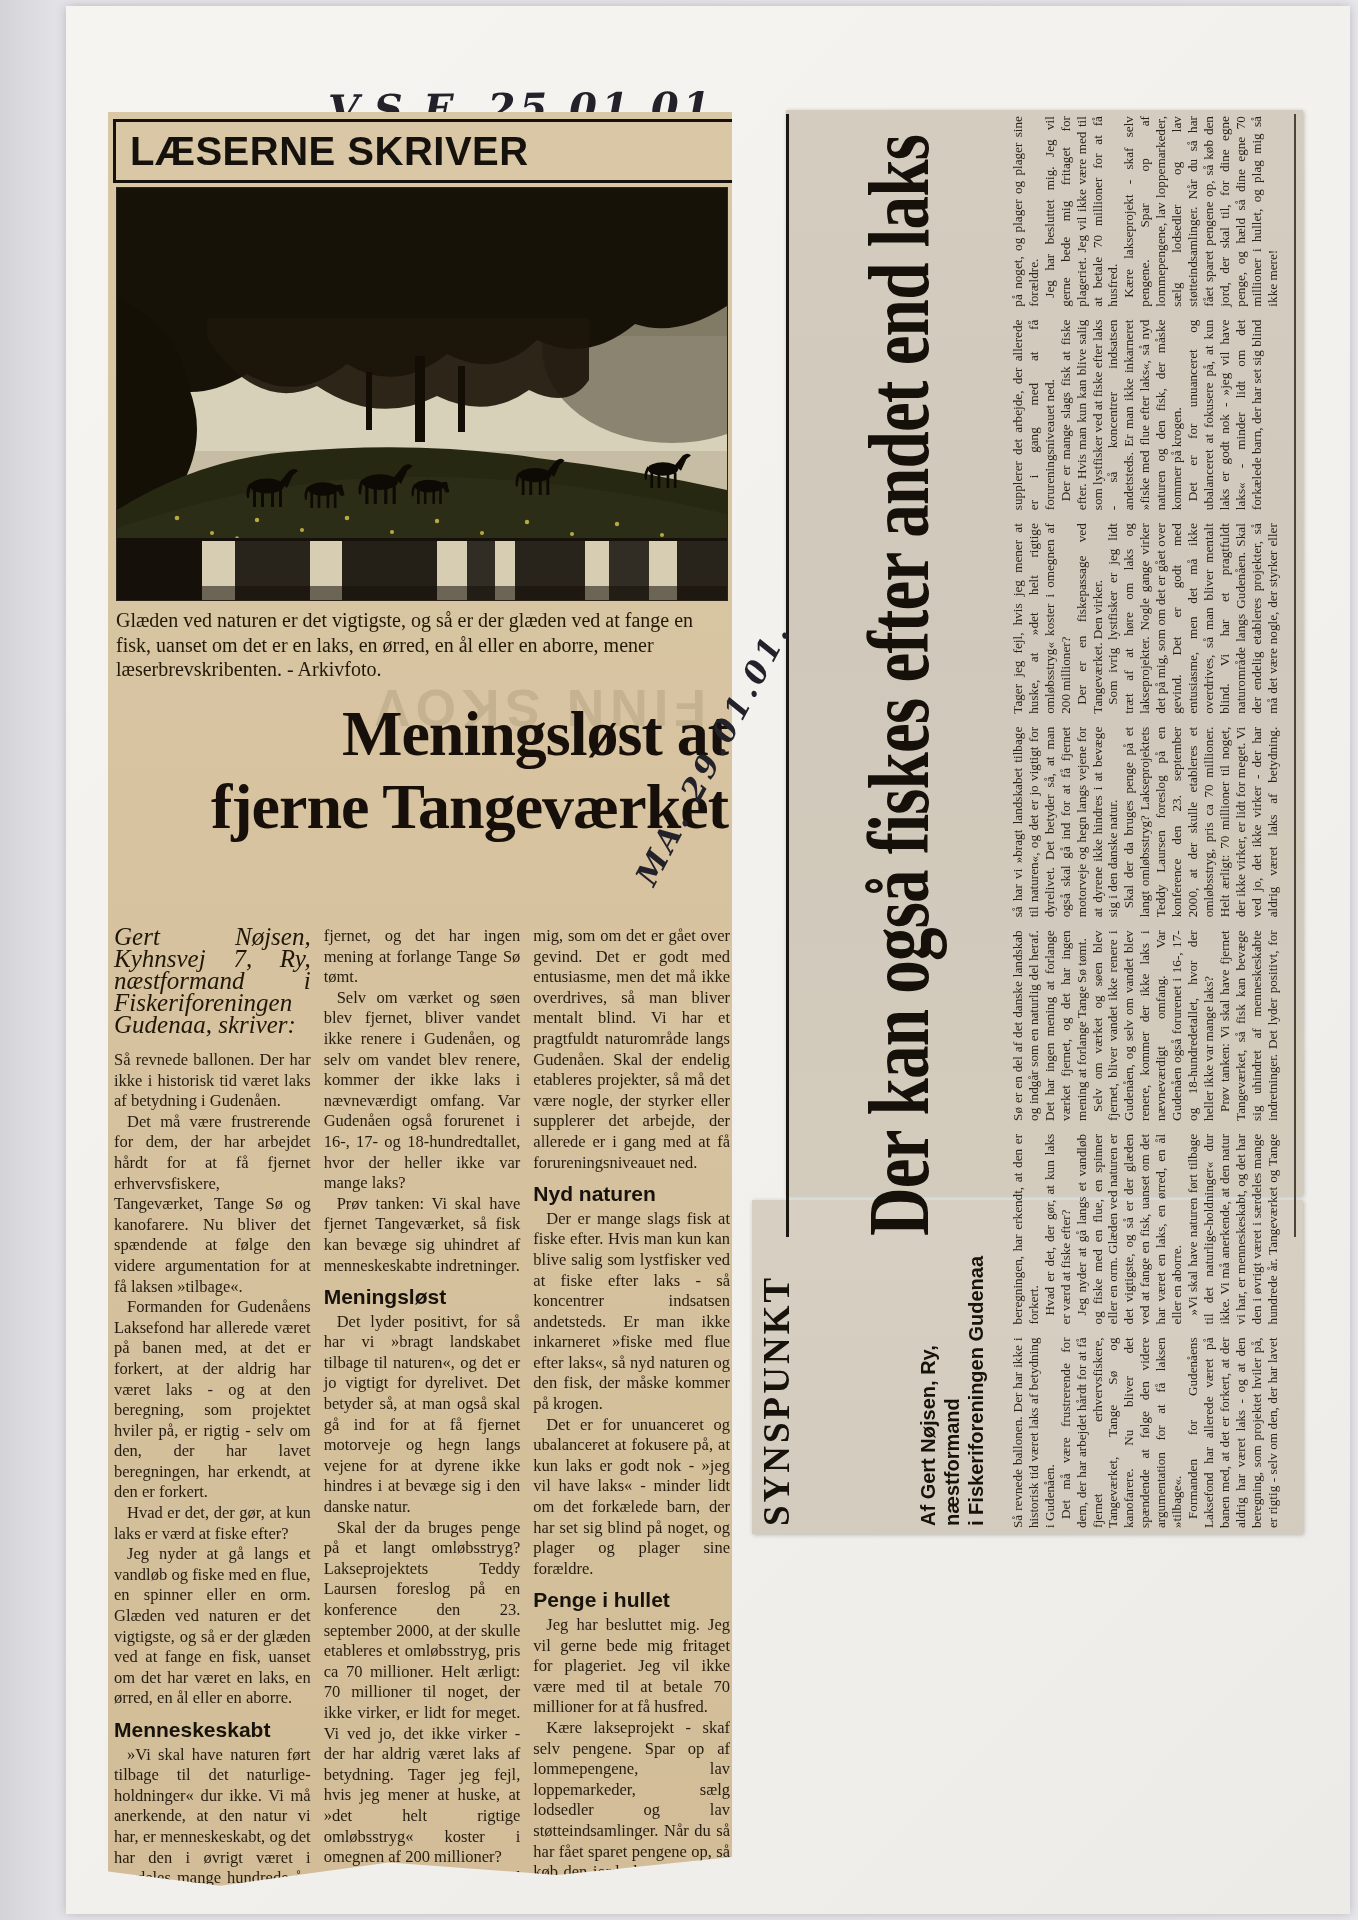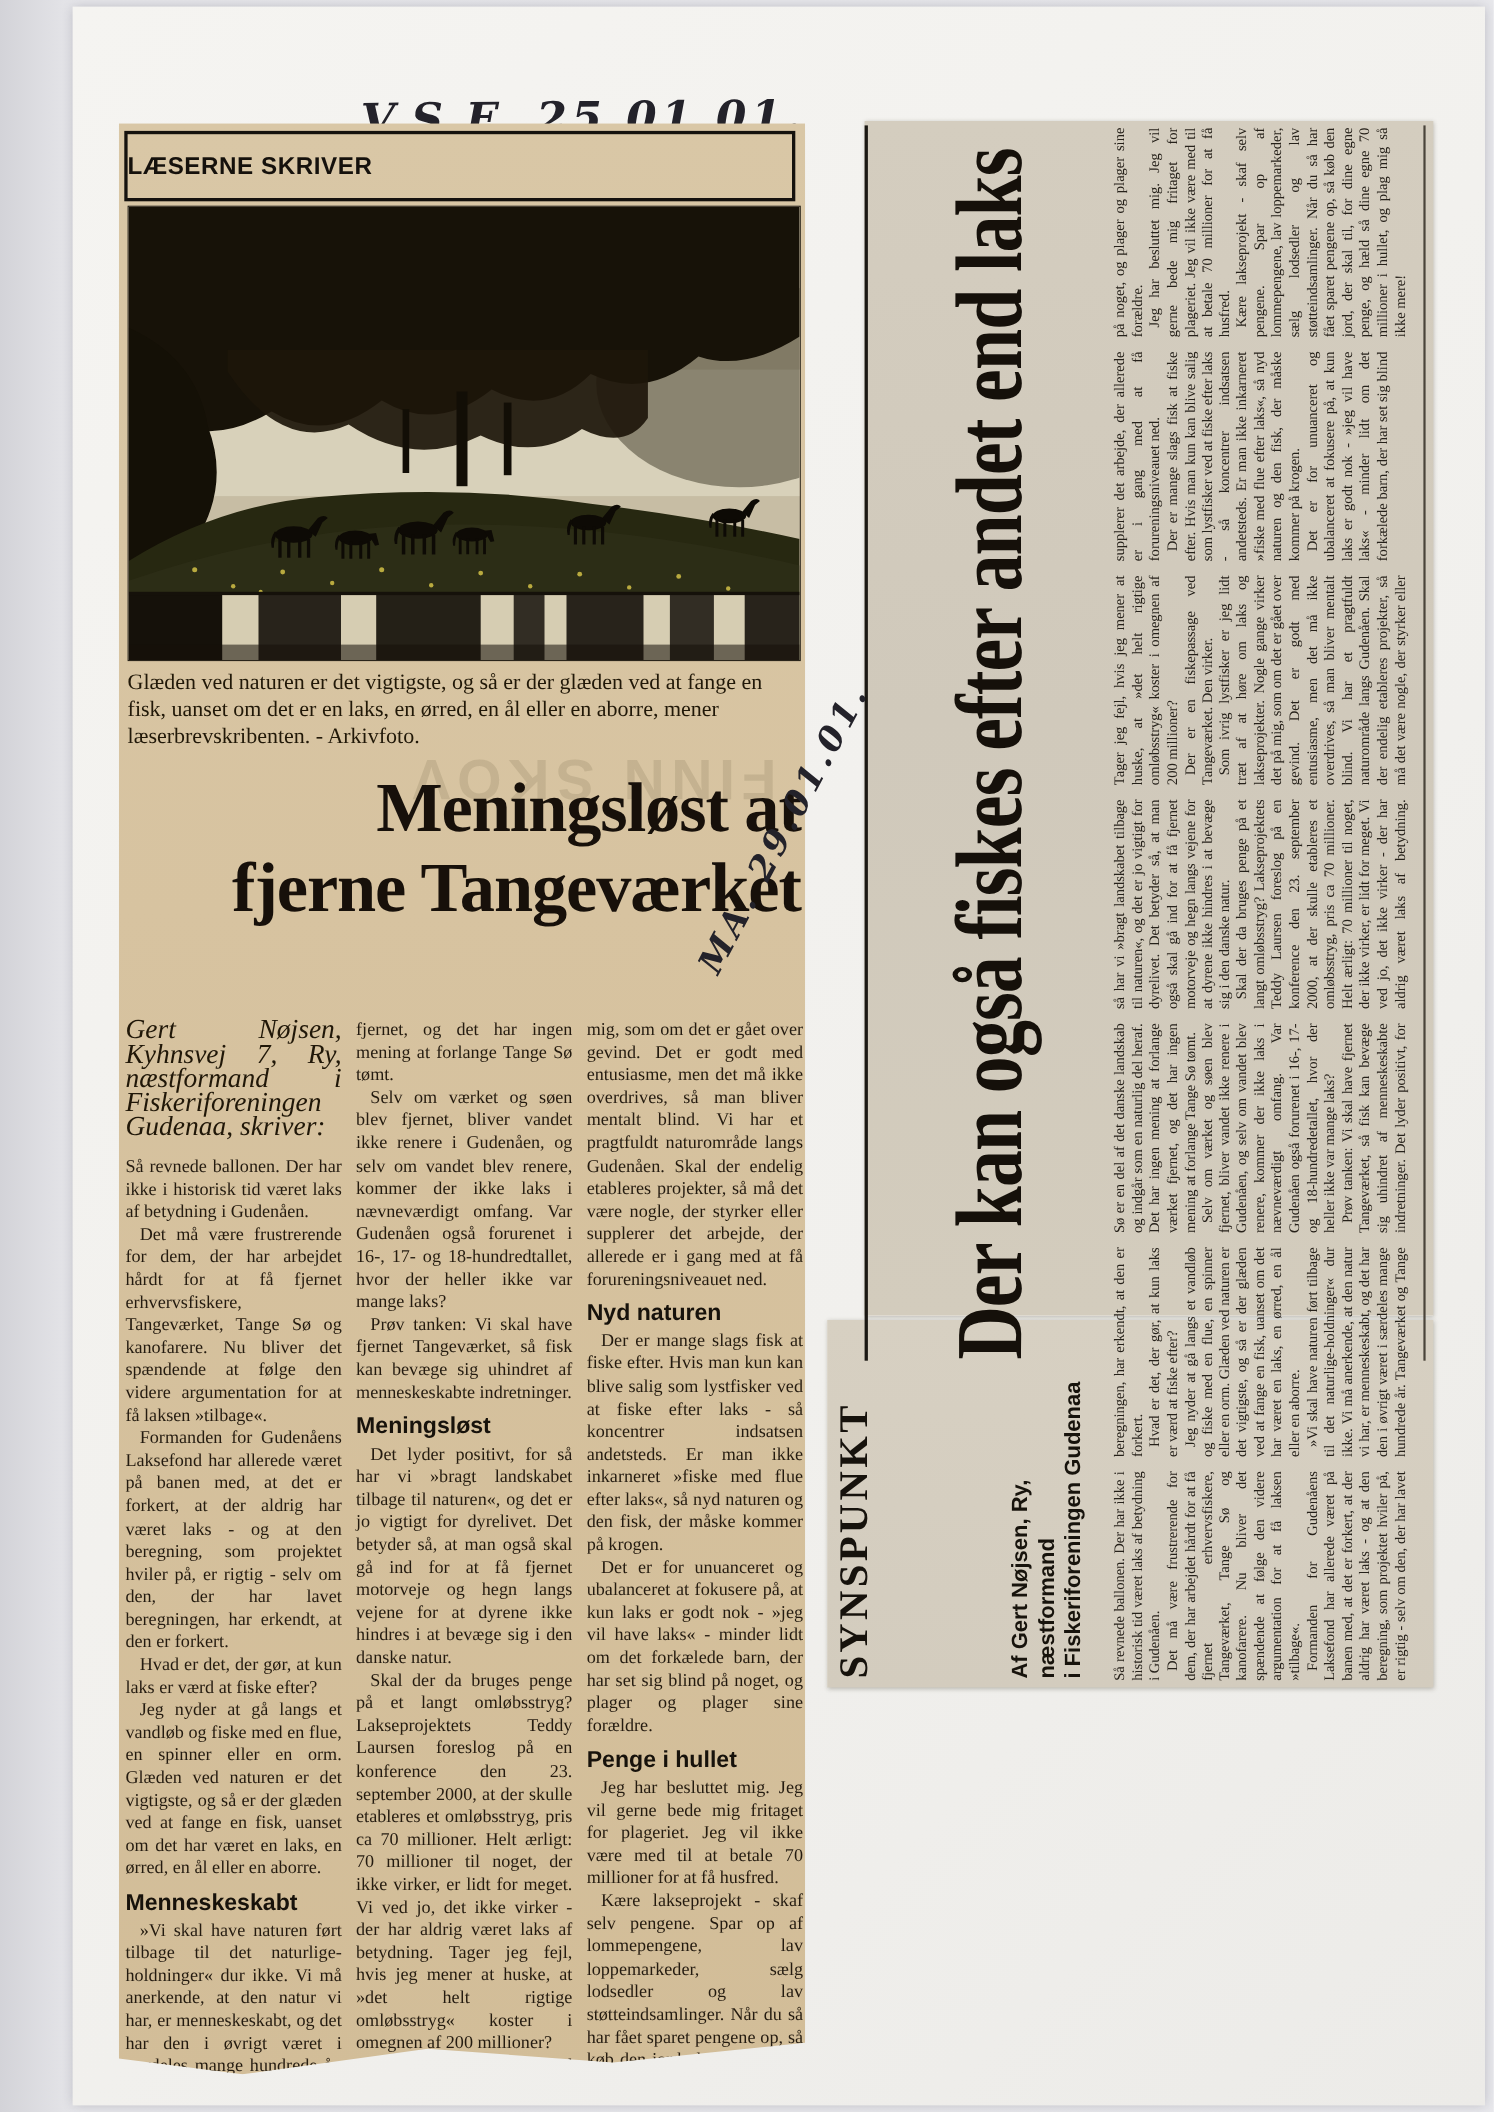--- a/index.html
+++ b/index.html
@@ -26,21 +26,21 @@
     position:absolute;left:108px;top:112px;width:624px;height:1788px;
     background:linear-gradient(180deg,#d9c7a6 0%,#d7c3a0 40%,#d2bd98 100%);
     box-shadow:1px 2px 5px rgba(60,50,30,.35);
     clip-path:polygon(0 0,100% 0,100% 97.6%,72% 98.6%,45% 97.9%,18% 99.2%,0 98.4%);
     color:#241b10;
   }
   .section-header{
     position:absolute;left:5px;top:7px;width:604px;height:58px;
     border:3px solid #15120e;display:flex;align-items:center;
     font-family:"Liberation Sans",sans-serif;font-weight:bold;
-    font-size:22px;letter-spacing:.5px;color:#15110c;
+    font-size:40px;letter-spacing:.5px;padding-left:14px;color:#15110c;
   }
   .photo{
     position:absolute;left:8px;top:75px;width:610px;height:412px;
     border:1px solid #2a241a;background:#c9bfa6;overflow:hidden;
   }
   .photo svg{display:block;width:100%;height:100%;}
   .caption{
     position:absolute;left:8px;top:496px;width:612px;
     font-size:20px;line-height:24.5px;color:#211808;
   }

